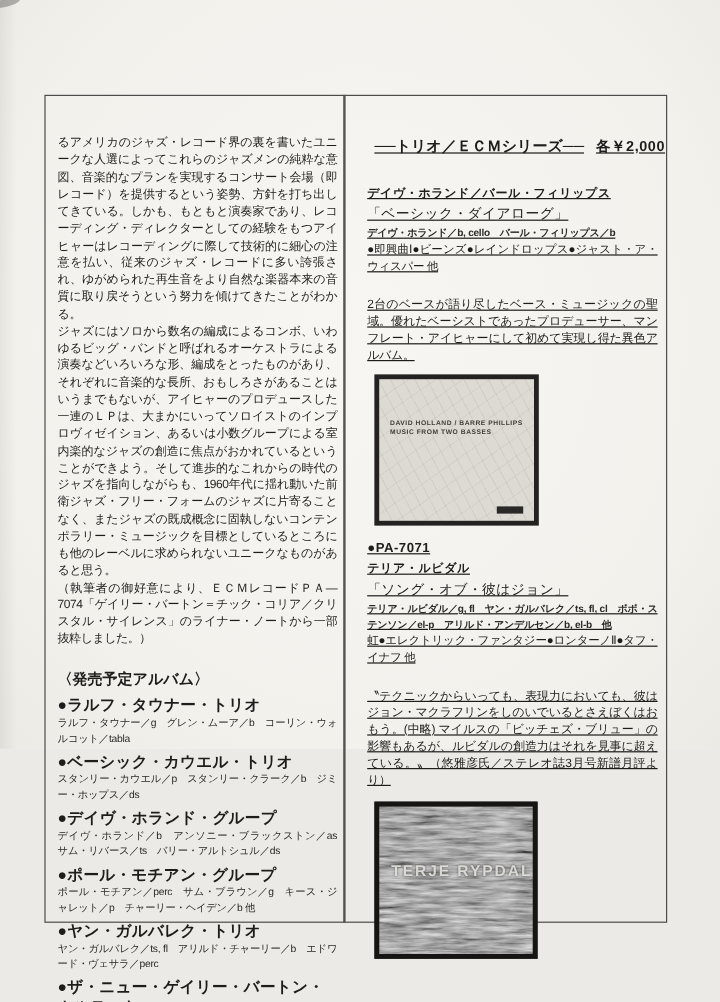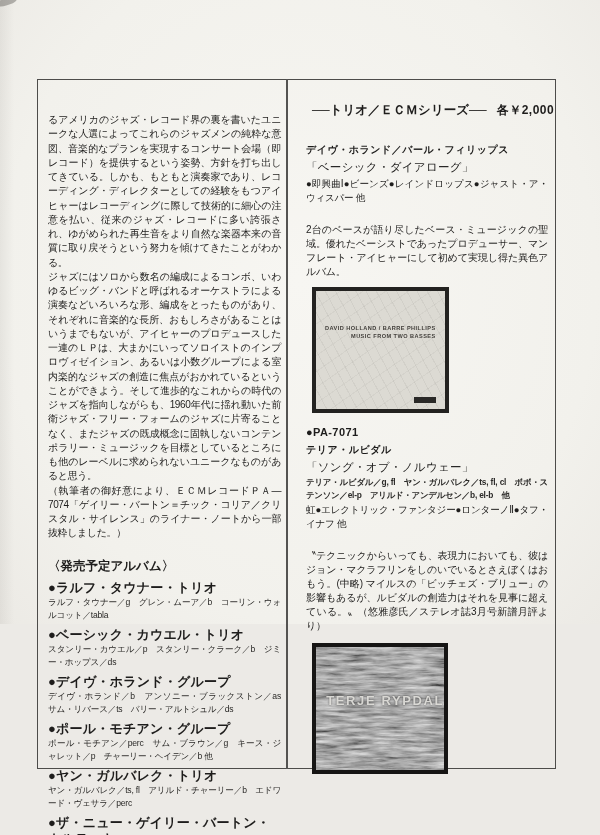--- a/index.html
+++ b/index.html
@@ -40,36 +40,36 @@
     text-align:justify;
   }
   .upcoming-heading{
     margin-top:17px;font-size:12.5px;font-weight:700;letter-spacing:0px;
   }
   .entry{margin-top:5px;}
   .entry-name{font-size:13px;font-weight:700;letter-spacing:0.2px;line-height:16px;}
   .entry-personnel{font-size:8.6px;line-height:13px;letter-spacing:-0.2px;color:#2a2927;text-align:justify;}
   
   .col-right{
-    position:absolute;left:306px;top:102px;width:242px;color:#1e1d1c;
+    position:absolute;left:306px;top:114px;width:242px;color:#1e1d1c;text-decoration:underline;
   }
   .series-row{
     display:flex;align-items:baseline;gap:10px;margin-bottom:22px;margin-left:6px;
   }
   .series-title{font-size:12.5px;font-weight:700;letter-spacing:0px;white-space:nowrap;}
   .series-price{font-size:12px;font-weight:700;letter-spacing:0.5px;white-space:nowrap;}
   .release{margin-top:0;}
   .catalog-no{font-size:11px;font-weight:700;letter-spacing:0.4px;line-height:15px;}
   .artist-name{font-size:10px;font-weight:700;letter-spacing:0.5px;line-height:18px;margin-top:1px;}
   .album-title{font-size:11.5px;font-weight:500;letter-spacing:0.3px;line-height:17px;}
   .personnel-line{font-size:8.4px;font-weight:700;line-height:13px;letter-spacing:-0.2px;color:#2c2b29;text-align:justify;}
   .tracks-line{font-size:9.6px;line-height:13.5px;letter-spacing:-0.3px;text-align:justify;margin-top:1px;}
   .description{font-size:10px;line-height:14px;letter-spacing:-0.3px;text-align:justify;margin-top:19px;}
   
-  .cover{box-sizing:border-box;position:relative;overflow:hidden;text-align:right;}
+  .cover{box-sizing:border-box;position:relative;overflow:hidden;}
   .cover-1{
     width:137px;height:126px;margin:8px 0 12px 6px;
     border:4px solid #232220;
     background:#dcdad3;
     background-image:
       repeating-linear-gradient(62deg, rgba(120,118,112,.10) 0 1px, rgba(0,0,0,0) 1px 9px),
       repeating-linear-gradient(-35deg, rgba(120,118,112,.08) 0 1px, rgba(0,0,0,0) 1px 13px);
   }
   .cover-1-text{
     position:absolute;left:9px;top:34px;
@@ -138,35 +138,36 @@
 
   <div class="col-right">
     <div class="series-row">
       <span class="series-title">──トリオ／ＥＣＭシリーズ──</span>
       <span class="series-price">各￥2,000</span>
     </div>
 
     <div class="release">
       <div class="artist-name">デイヴ・ホランド／バール・フィリップス</div>
       <div class="album-title">「ベーシック・ダイアローグ」</div>
+      <div class="personnel-line">デイヴ・ホランド／b, cello　バール・フィリップス／b</div>
       <div class="tracks-line">●即興曲Ⅰ●ビーンズ●レインドロップス●ジャスト・ア・ウィスパー 他</div>
       <div class="description">2台のベースが語り尽したベース・ミュージックの聖域。優れたベーシストであったプロデューサー、マンフレート・アイヒャーにして初めて実現し得た異色アルバム。</div>
       <div class="cover cover-1">
         <div class="cover-1-text">
           <div>DAVID HOLLAND / BARRE PHILLIPS</div>
           <div>MUSIC FROM TWO BASSES</div>
         </div>
         <div class="ecm-tag"></div>
       </div>
     </div>
 
     <div class="release">
       <div class="catalog-no">●PA-7071</div>
       <div class="artist-name">テリア・ルビダル</div>
-      <div class="album-title">「ソング・オブ・ノルウェー」</div>
+      <div class="album-title">「ソング・オブ・彼はジョン」</div>
       <div class="personnel-line">テリア・ルビダル／g, fl　ヤン・ガルバレク／ts, fl, cl　ボボ・ステンソン／el-p　アリルド・アンデルセン／b, el-b　他</div>
       <div class="tracks-line">虹●エレクトリック・ファンタジー●ロンターノⅡ●タフ・イナフ 他</div>
       <div class="description">〝テクニックからいっても、表現力においても、彼はジョン・マクラフリンをしのいでいるとさえぼくはおもう。(中略) マイルスの「ビッチェズ・ブリュー」の影響もあるが、ルビダルの創造力はそれを見事に超えている。〟（悠雅彦氏／ステレオ誌3月号新譜月評より）</div>
       <div class="cover cover-2">
         <svg width="128" height="123" xmlns="http://www.w3.org/2000/svg" aria-hidden="true">
           <filter id="water" x="0" y="0" width="100%" height="100%">
             <feTurbulence type="fractalNoise" baseFrequency="0.035 0.30" numOctaves="4" seed="7" result="n"></feTurbulence>
             <feColorMatrix in="n" type="saturate" values="0"></feColorMatrix>
             <feComponentTransfer>
               <feFuncR type="linear" slope="1.15" intercept="-0.18"></feFuncR>

